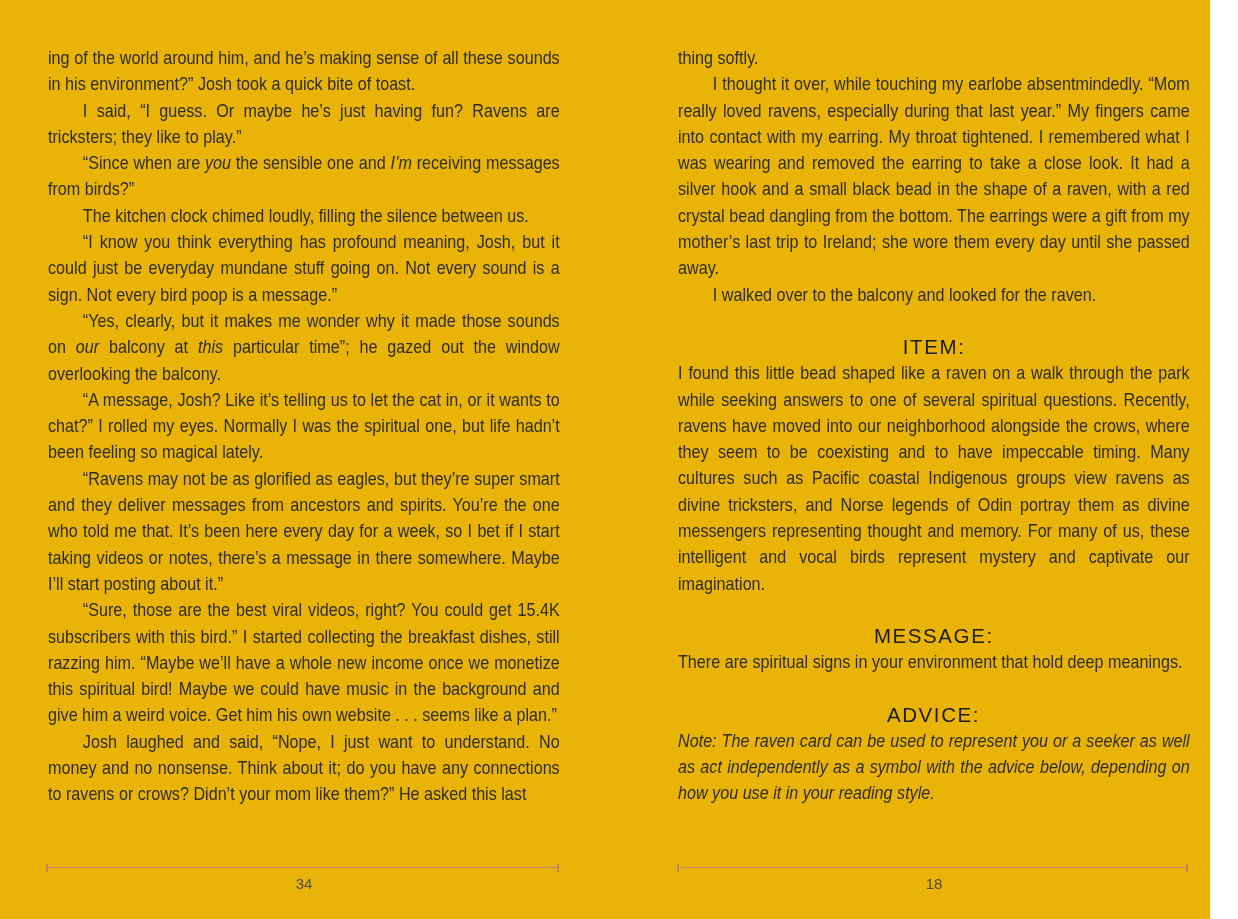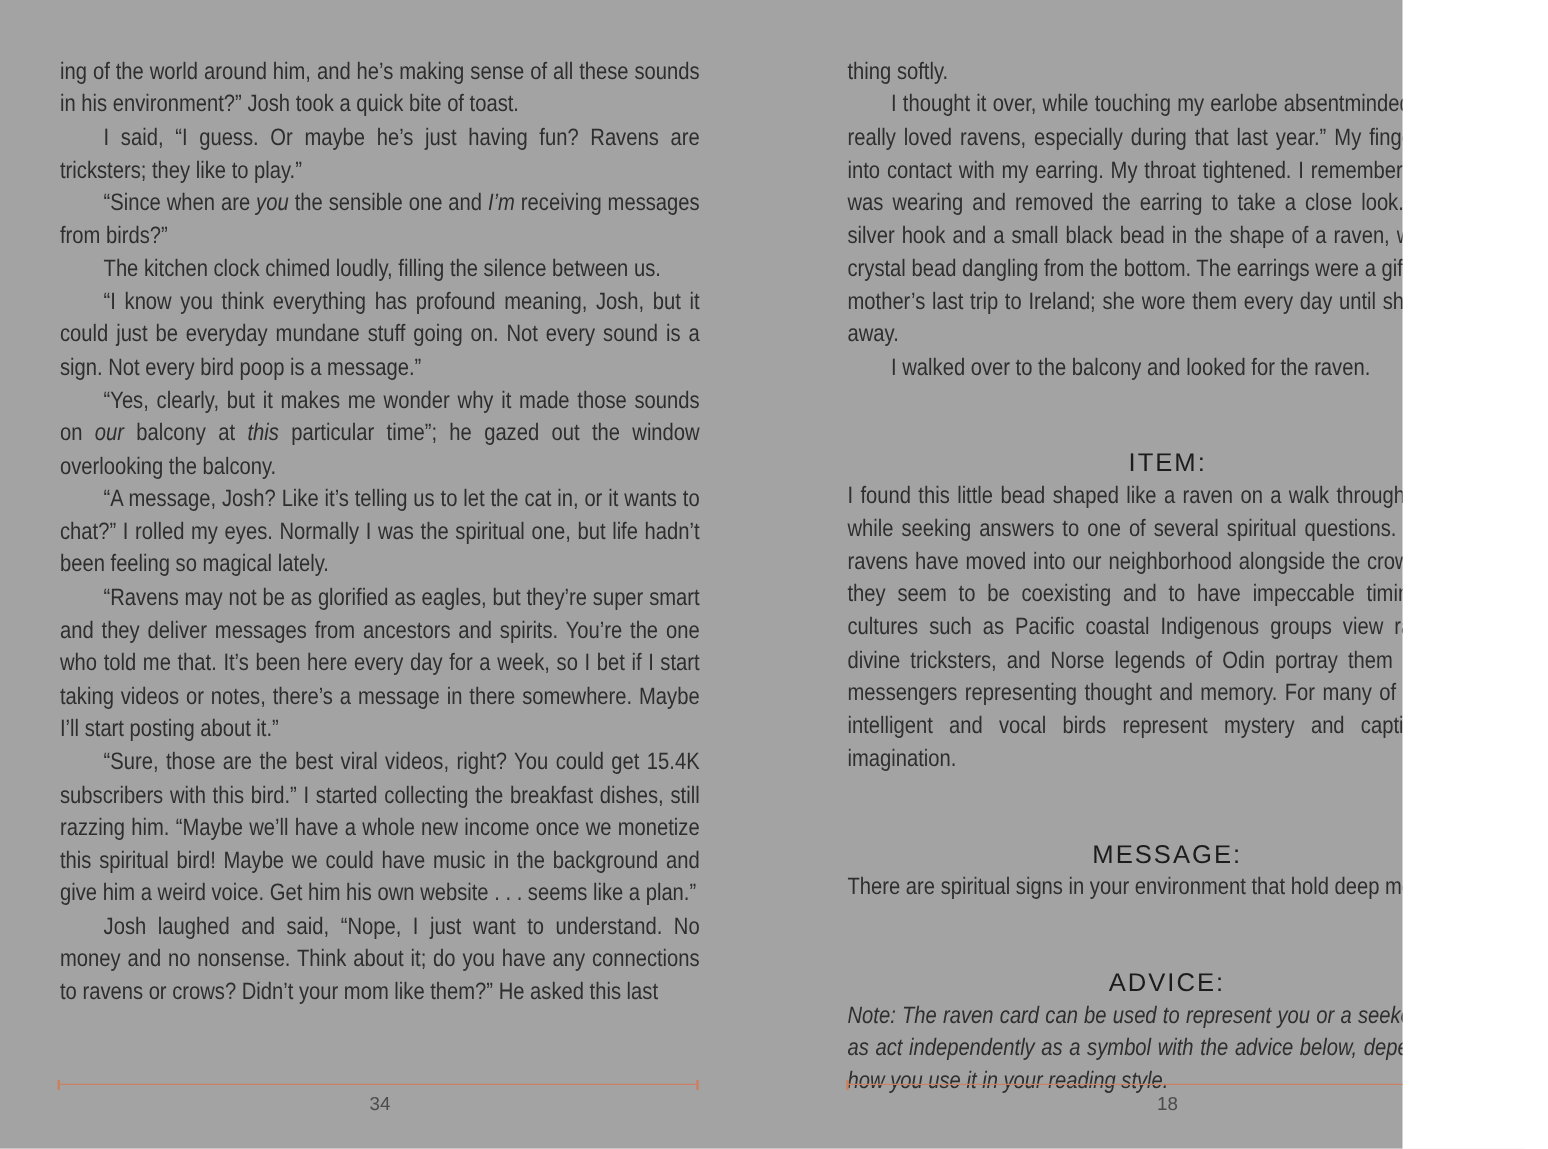--- a/index.html
+++ b/index.html
@@ -1,18 +1,18 @@
 <!DOCTYPE html>
 <html><head>
 <meta charset="utf-8">
 <style>
   html, body { margin:0; padding:0; background:#ffffff; }
   .stage {
-    position:relative; width:1122px; height:919px; overflow:hidden;
-    background:#a3a3a3;
+    position:relative; width:1210px; height:919px; overflow:hidden;
+    background:#eab308;
     font-family:"Liberation Sans", sans-serif;
   }
   
   .col {
     position:absolute; top:45px; width:602px;
     transform:scaleX(0.85); transform-origin:0 0;
     color:#2e2e2e; font-size:19px; line-height:26.3px;
     text-align:justify; letter-spacing:0;
   }
   .col-left  { left:48px; }
@@ -22,21 +22,20 @@
   .col em { font-style:italic; }
   p.all-italic { font-style:italic; }
   .section-heading {
     margin:26px 0 0 0; text-align:center;
     font-size:20.5px; line-height:26.3px; font-weight:400;
     color:#1c1c1c;
   }
   .section-heading .hd {
     display:inline-block; transform:scaleX(1.176);
     letter-spacing:1.6px;
-    margin-top:24px;
   }
   .footer-rule {
     position:absolute; top:867px; height:1.4px; background:#ca8163;
   }
   .footer-rule .tick {
     position:absolute; top:-3.4px; width:1.6px; height:8.4px; background:#ca8163;
   }
   .footer-rule .tick.left  { left:0; }
   .footer-rule .tick.right { right:0; }
   .rule-left  { left:46px;  width:513px; }

